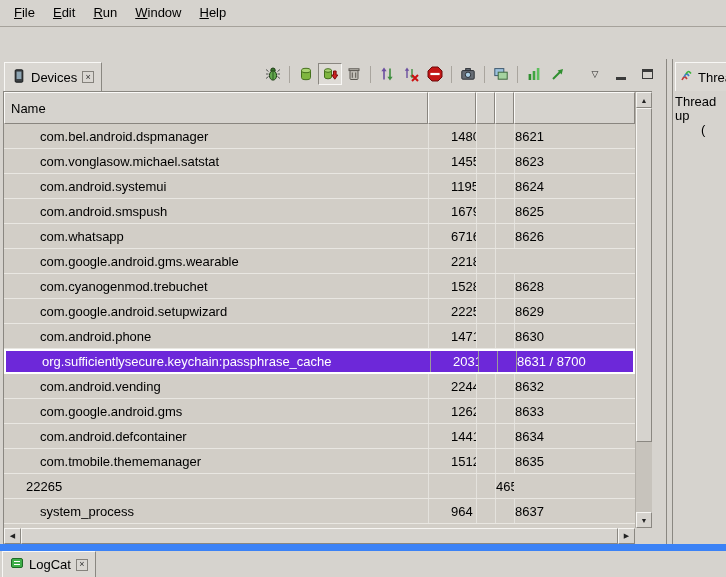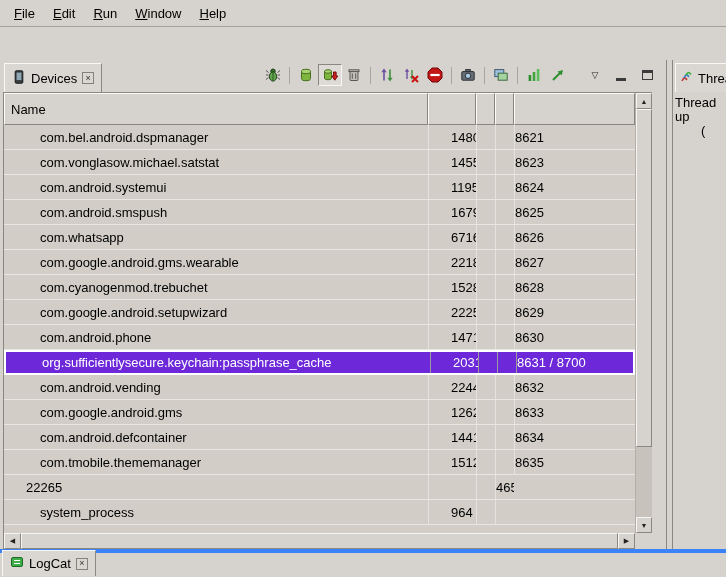--- a/index.html
+++ b/index.html
@@ -118,22 +118,22 @@
   
   .sash { width: 5px; background: #d6d3ce; cursor: col-resize; }
   .threads-view { flex: 1; overflow: hidden; border-left: 1px solid #8a8781; display: flex; flex-direction: column; }
   .threads-view .view-tabs { padding-left: 2px; }
   .threads-view .tab { padding: 0 4px; gap: 4px; }
   .threads-content { padding: 4px 0 0 2px; line-height: 14px; }
   .threads-content .l2 { padding-left: 26px; }
 
   
   .logcat-bar {
-    height: 27px; background: #d6d3ce;
-    border-top: 4px solid #3b82f6;
+    height: 33px; background: #d6d3ce;
+    border-top: 7px solid #3b82f6;
     display: flex; align-items: flex-end; padding-left: 2px;
   }
   .logcat-bar .tab { height: 26px; }
 </style>
 </head>
 <body>
 
 <div class="app">
 
   <div class="menubar">
@@ -303,21 +303,20 @@
     <div class="cell pid">6716</div>
     <div class="cell c1"></div>
     <div class="cell c2"></div>
     <div class="cell port">8626</div>
   </div>
             <div class="row">
     <div class="cell name">com.google.android.gms.wearable</div>
     <div class="cell pid">22185</div>
     <div class="cell c1"></div>
     <div class="cell c2"></div>
-    <div class="cell port">8627</div>
   </div>
             <div class="row">
     <div class="cell name">com.cyanogenmod.trebuchet</div>
     <div class="cell pid">1528</div>
     <div class="cell c1"></div>
     <div class="cell c2"></div>
     <div class="cell port">8628</div>
   </div>
             <div class="row">
     <div class="cell name">com.google.android.setupwizard</div>
@@ -372,20 +371,21 @@
     <div class="cell pid">22265</div>
     <div class="cell c1"></div>
     <div class="cell c2"></div>
     <div class="cell port">4658</div>
   </div>
             <div class="row">
     <div class="cell name">system_process</div>
     <div class="cell pid">964</div>
     <div class="cell c1"></div>
     <div class="cell c2"></div>
+    <div class="cell port">8637</div>
   </div>
           </div>
 
         <div class="vscroll">
           <div class="sb-btn up">
             <span>▲</span>
           </div>
           <div class="sb-thumb"></div>
           <div class="sb-btn down">
             <span>▼</span>

